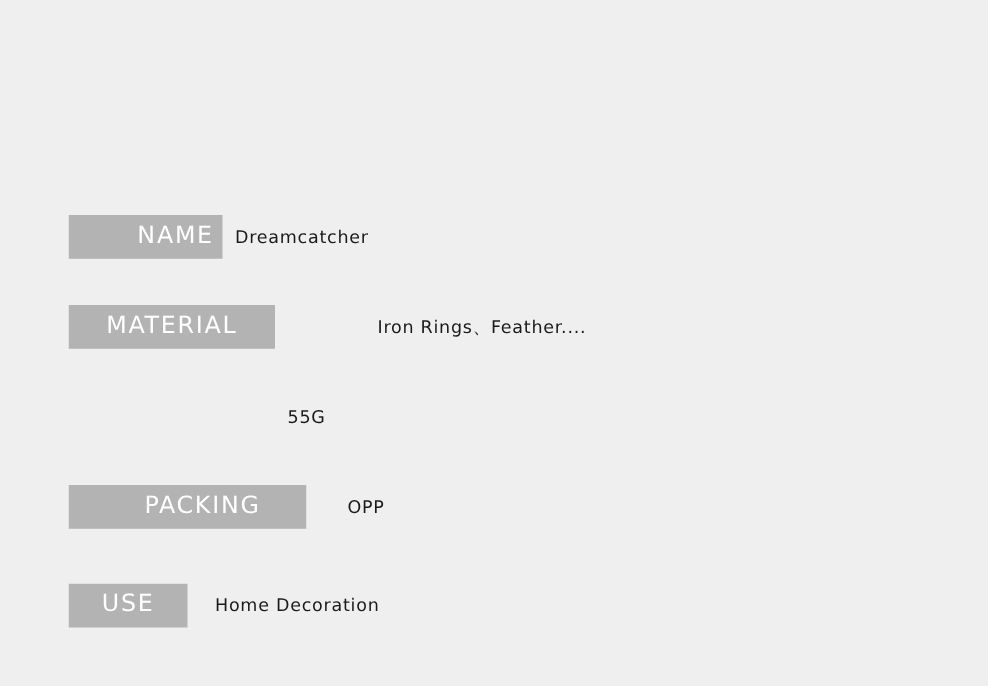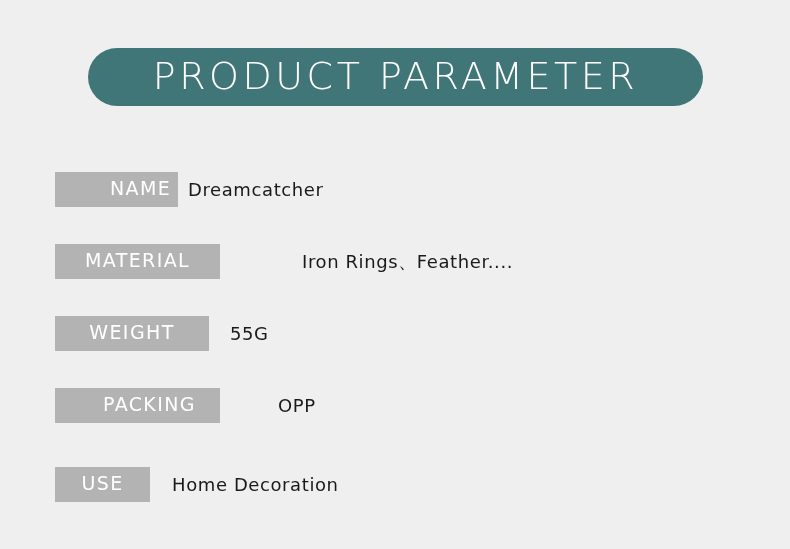--- a/index.html
+++ b/index.html
@@ -89,72 +89,66 @@
   }
 
   .spec-value {
     position: absolute;
     top: 0;
     height: 35px;
     display: flex;
     align-items: center;
     color: #1a1a1a;
     font-family: "DejaVu Sans", sans-serif;
-    font-size: 18px;
+    font-size: 14px;
     font-weight: 400;
     letter-spacing: 0.6px;
     line-height: 1;
     white-space: nowrap;
   }
 
   
   .row-name    .chip { width: 123px; padding-left: 48px; }
   .row-name    .spec-value { left: 188px; }
 
   .row-material .chip { width: 165px; }
   .row-material .spec-value { left: 257px; margin-left: 45px; }
 
   .row-weight  .chip { width: 154px; }
   .row-weight  .spec-value { left: 230px; }
 
-  .row-packing .chip { width: 165px; padding-left: 24px; }
+  .row-packing .chip { width: 190px; padding-left: 24px; }
   .row-packing .spec-value { left: 260px; margin-left: 18px; }
 
   .row-use     .chip { width: 95px; }
   .row-use     .spec-value { left: 172px; }
 </style>
 </head>
 <body>
 
 <div class="page">
 
-  <div class="banner">
-    <div class="banner-title">PRODUCT PARAMETER</div>
-  </div>
 
   <div class="spec-list">
 
     <div class="spec-row row-name">
       <div class="chip">
         <span class="chip-label">NAME</span>
       </div>
       <div class="spec-value">Dreamcatcher</div>
     </div>
 
     <div class="spec-row row-material">
       <div class="chip">
         <span class="chip-label">MATERIAL</span>
       </div>
       <div class="spec-value">Iron Rings、Feather....</div>
     </div>
 
     <div class="spec-row row-weight">
-      <div class="chip">
-        <span class="chip-label">WEIGHT</span>
-      </div>
       <div class="spec-value">55G</div>
     </div>
 
     <div class="spec-row row-packing">
       <div class="chip">
         <span class="chip-label">PACKING</span>
       </div>
       <div class="spec-value">OPP</div>
     </div>
 

